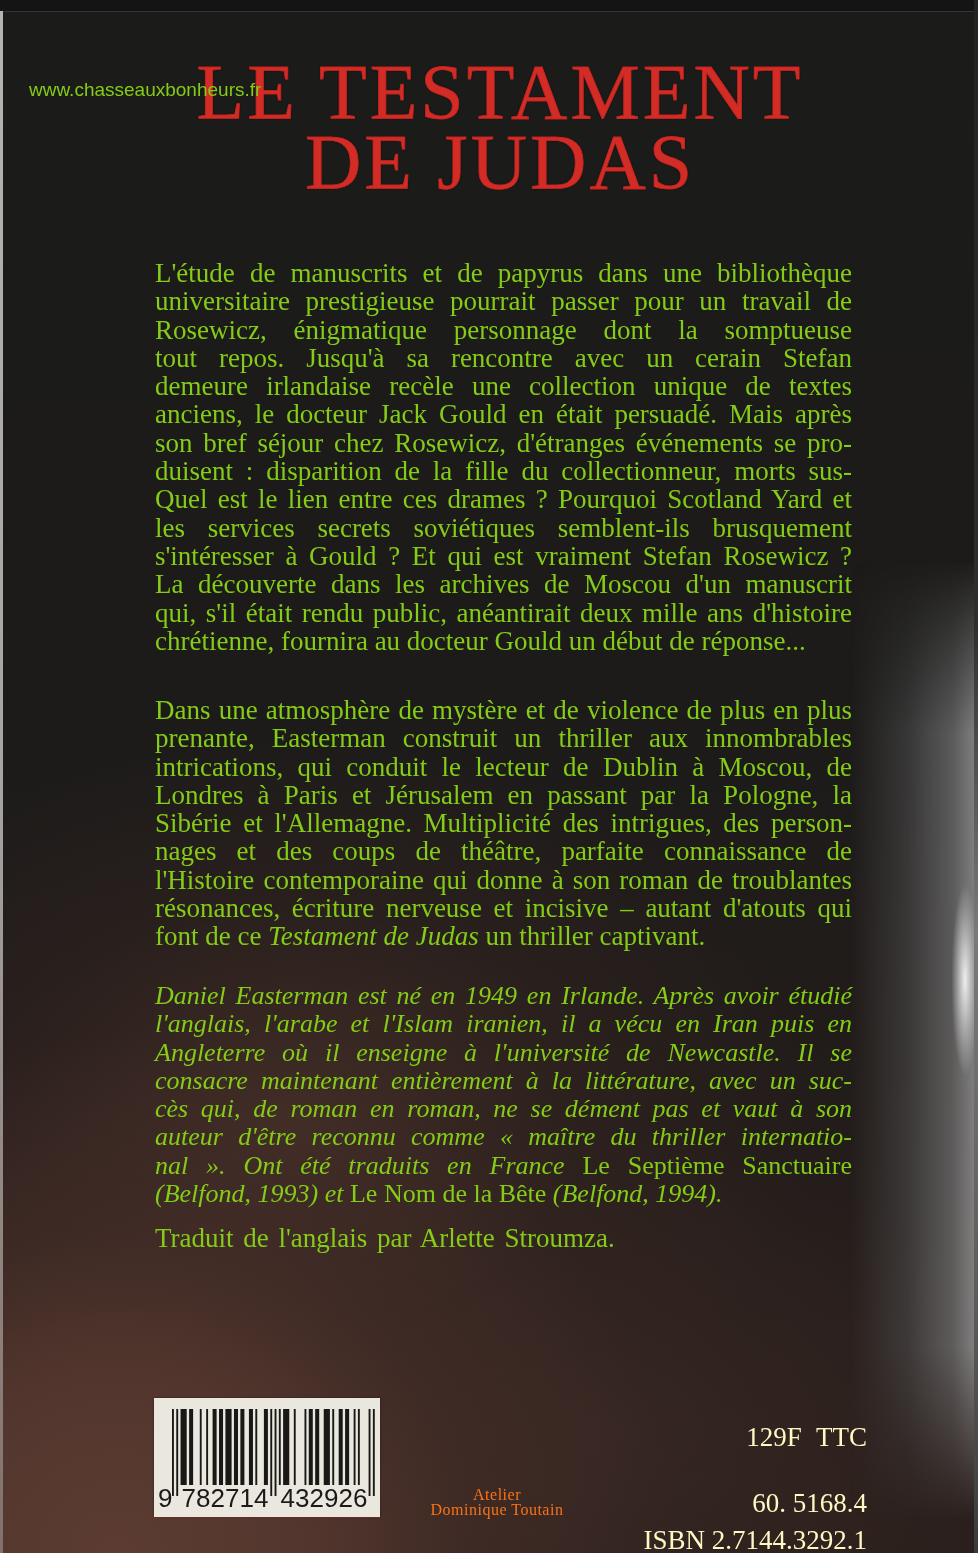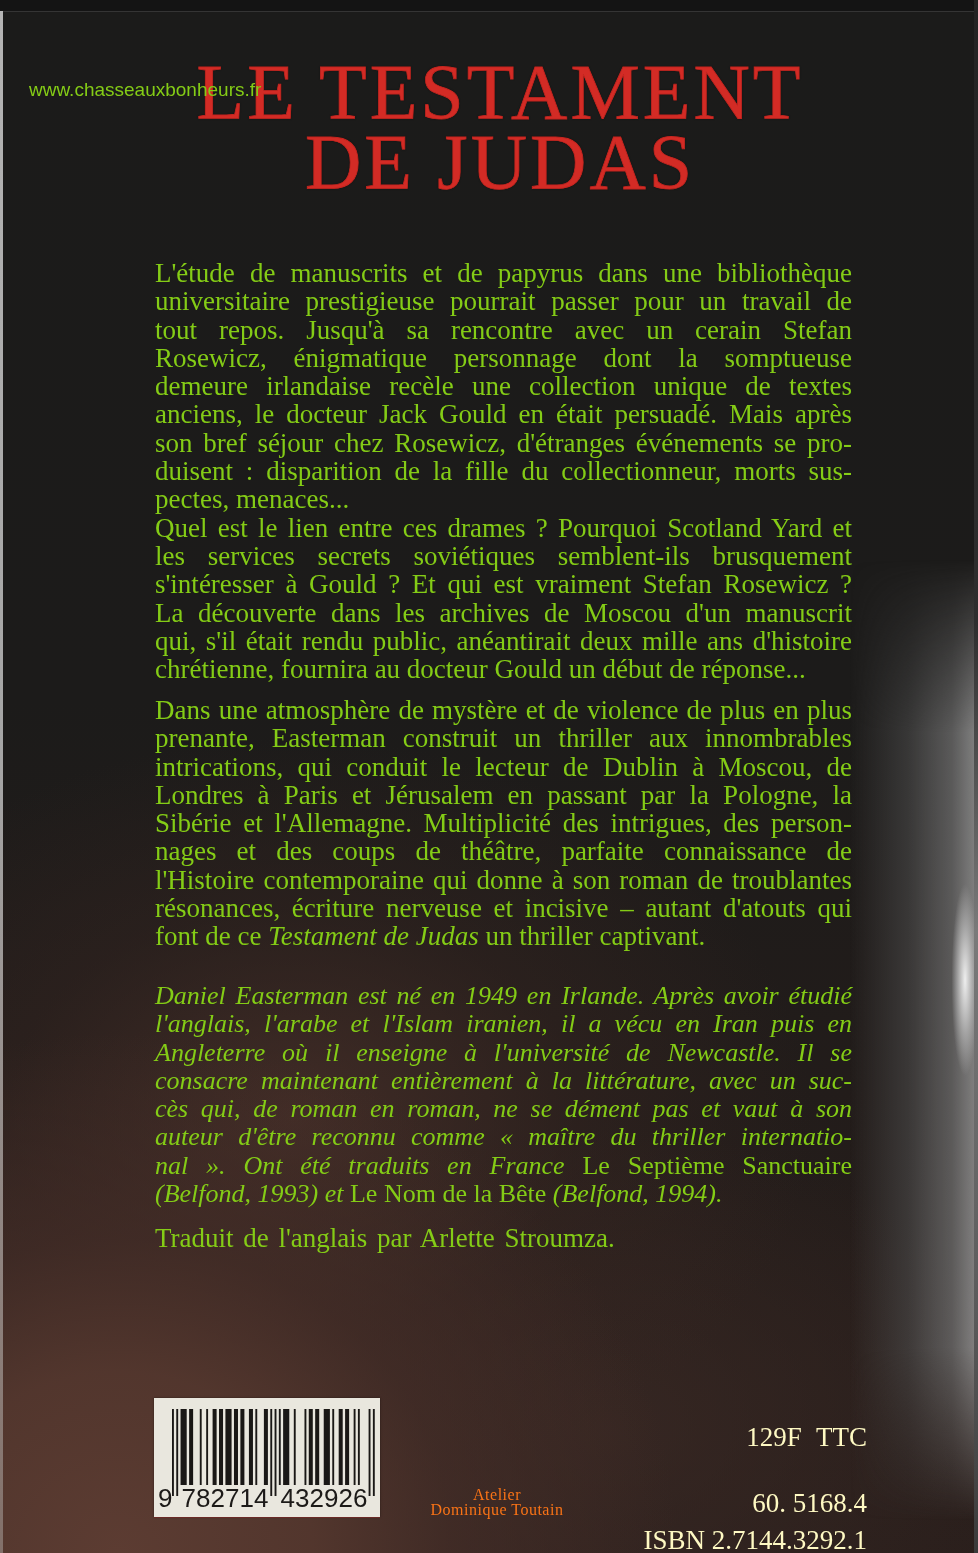--- a/index.html
+++ b/index.html
@@ -116,27 +116,26 @@
   <div class="watermark">www.chasseauxbonheurs.fr</div>
 
   <div class="title">
     <span class="tl">LE TESTAMENT</span>
     <span class="tl">DE JUDAS</span>
   </div>
 
   <div class="para" style="top:259px;">
     <span class="ln">L'étude de manuscrits et de papyrus dans une bibliothèque</span>
     <span class="ln">universitaire prestigieuse pourrait passer pour un travail de</span>
+    <span class="ln">Rosewicz, énigmatique personnage dont la somptueuse</span>
     <span class="ln">tout repos. Jusqu'à sa rencontre avec un cerain Stefan</span>
-    <span class="ln">Rosewicz, énigmatique personnage dont la somptueuse</span>
     <span class="ln">demeure irlandaise recèle une collection unique de textes</span>
     <span class="ln">anciens, le docteur Jack Gould en était persuadé. Mais après</span>
     <span class="ln">son bref séjour chez Rosewicz, d'étranges événements se pro-</span>
     <span class="ln">duisent : disparition de la fille du collectionneur, morts sus-</span>
-    <span class="ln end">pectes, menaces...</span>
     <span class="ln">Quel est le lien entre ces drames ? Pourquoi Scotland Yard et</span>
     <span class="ln">les services secrets soviétiques semblent-ils brusquement</span>
     <span class="ln">s'intéresser à Gould ? Et qui est vraiment Stefan Rosewicz ?</span>
     <span class="ln">La découverte dans les archives de Moscou d'un manuscrit</span>
     <span class="ln">qui, s'il était rendu public, anéantirait deux mille ans d'histoire</span>
     <span class="ln end">chrétienne, fournira au docteur Gould un début de réponse...</span>
   </div>
 
   <div class="para" style="top:696px;">
     <span class="ln">Dans une atmosphère de mystère et de violence de plus en plus</span>

